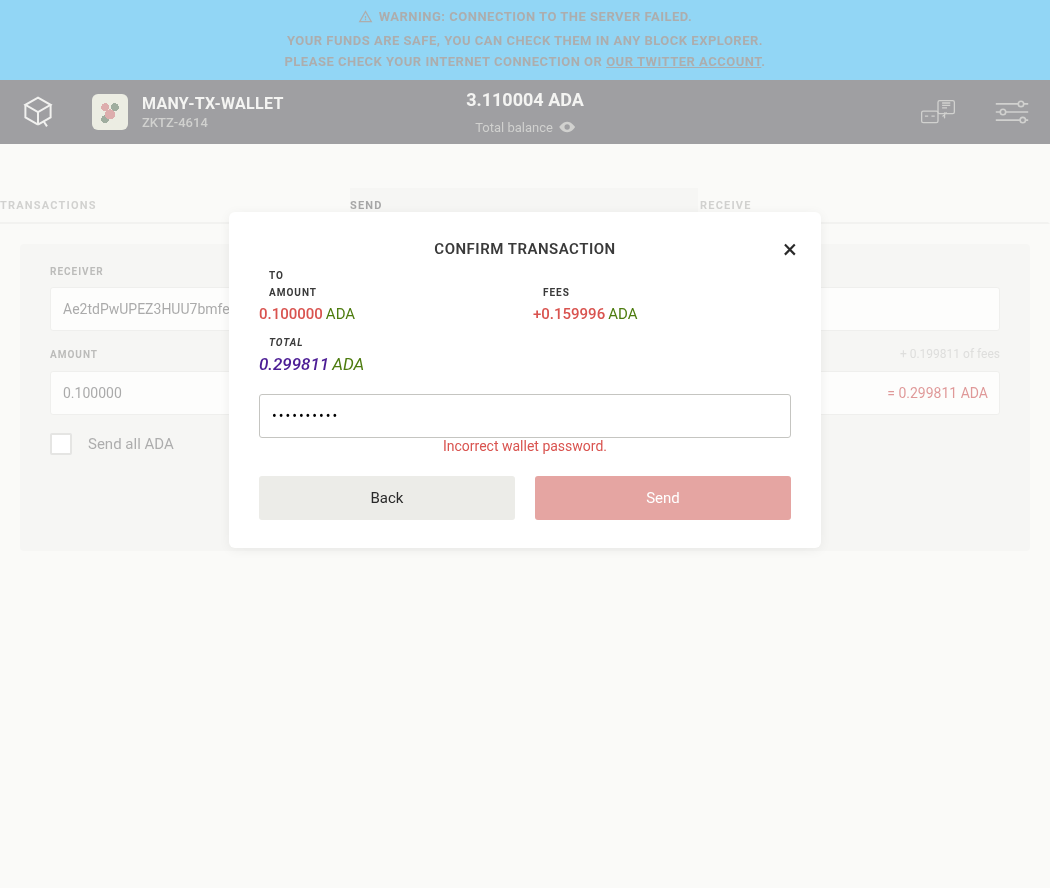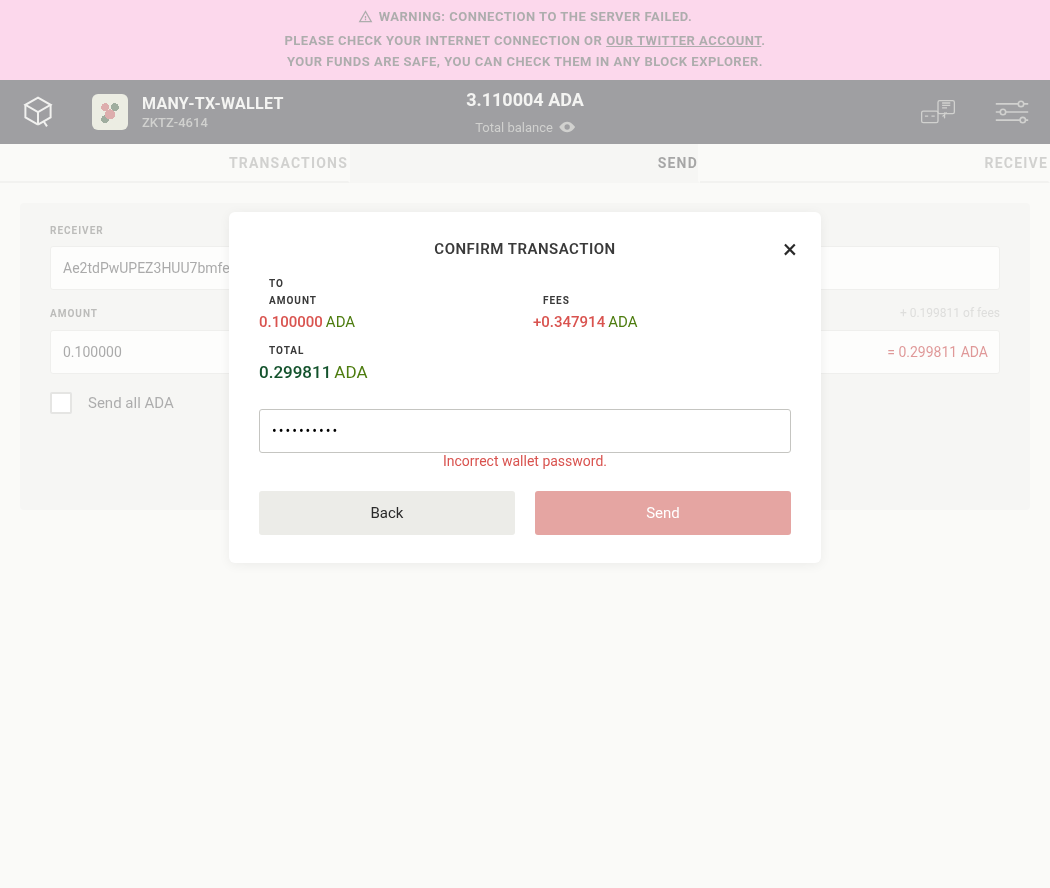--- a/index.html
+++ b/index.html
@@ -9,21 +9,21 @@
       font-family: -apple-system, BlinkMacSystemFont, "Segoe UI", Roboto, sans-serif;
     }
     body {
       width: 1050px;
       height: 888px;
       background: #f4f4f0;
       position: relative;
       overflow: hidden;
     }
     .banner {
-      background: #f9a8d4;
+      background: #0ea5e9;
       padding: 6px 0 8px 0;
       text-align: center;
       color: #4a4a4a;
       font-size: 13px;
       font-weight: 700;
       letter-spacing: 0.5px;
       line-height: 21px;
     }
     .banner-line1 {
       display: inline-flex;
@@ -116,29 +116,30 @@
       width: 36px;
       height: 28px;
       color: #9a9a96;
     }
     .tabs {
       display: flex;
       background: #f4f4f0;
     }
     .tab {
       flex: 1;
-      text-align: right;
+      text-align: left;
       padding: 11px 0 10px;
-      font-size: 14px;
+      font-size: 11px;
       font-weight: 700;
       letter-spacing: 1.2px;
       color: #9a9a96;
       border-right: 2px solid #f4f4f0;
       border-bottom: 2px solid #e2e2de;
       cursor: pointer;
+      margin-top: 44px;
     }
     .tab.active {
       color: #3a3a3a;
       background: #ebebe7;
       border-bottom-color: #ebebe7;
     }
     .send-form {
       background: #ebebe7;
       margin: 20px;
       border-radius: 4px;
@@ -229,21 +230,21 @@
       padding: 28px 30px;
       position: relative;
       box-shadow: 0 2px 12px rgba(0,0,0,0.06);
     }
     .modal-title {
       text-align: center;
       font-size: 15px;
       font-weight: 600;
       letter-spacing: 0.5px;
       color: #3a3a3a;
-      margin-bottom: 20px;
+      margin-bottom: 12px;
     }
     .modal-close {
       position: absolute;
       right: 24px;
       top: 24px;
       font-size: 26px;
       line-height: 1;
       color: #2a2a2a;
       cursor: pointer;
       background: none;
@@ -276,24 +277,25 @@
       color: #d9534f;
       font-size: 15px;
       font-weight: 500;
     }
     .value-unit {
       color: #4d7c0f;
       font-size: 15px;
       margin-left: 3px;
     }
     .total-row {
-      margin-bottom: 27px;
+      margin-bottom: 20px;
+      font-style: italic;
     }
     .total-val {
-      color: #14532d;
+      color: #4c1d95;
       font-size: 17px;
       font-weight: 500;
     }
     .pw-input {
       width: 100%;
       height: 44px;
       border: 1px solid #c5c5c1;
       border-radius: 3px;
       padding: 0 12px;
       font-size: 14px;
@@ -333,24 +335,24 @@
 </head>
 <body>
 
 <div class="banner">
   <div class="banner-line1">
     <svg width="15" height="15" viewBox="0 0 24 24" fill="#4a4a4a">
         <path d="M12 2L1 21h22L12 2zm0 4l7.5 13h-15L12 6zm-1 5v4h2v-4h-2zm0 5v2h2v-2h-2z"></path>
       </svg>
     <span>WARNING: CONNECTION TO THE SERVER FAILED.</span>
   </div>
+  <div>YOUR FUNDS ARE SAFE, YOU CAN CHECK THEM IN ANY BLOCK EXPLORER.</div>
   <div>
     <span>PLEASE CHECK YOUR INTERNET CONNECTION OR </span><a href="#">OUR TWITTER ACCOUNT</a><span>.</span>
   </div>
-  <div>YOUR FUNDS ARE SAFE, YOU CAN CHECK THEM IN ANY BLOCK EXPLORER.</div>
 </div>
 
 <div class="header">
   <svg class="logo-icon" viewBox="0 0 40 40" fill="none" stroke="currentColor" stroke-width="2.2">
     <path d="M20 4 L34 12 L20 20 L6 12 Z"></path>
     <path d="M6 12 L6 26 L20 34 M34 12 L34 26 L20 34 M20 20 L20 34"></path>
     <path d="M26 30 L30 36"></path>
   </svg>
 
   <div class="wallet-ident">
@@ -427,21 +429,21 @@
     <div class="amount-fee-row">
       <div>
         <div class="modal-label">AMOUNT</div>
         <div>
           <span class="value-red">0.100000</span><span class="value-unit">ADA</span>
         </div>
       </div>
       <div>
         <div class="modal-label">FEES</div>
         <div>
-          <span class="value-red">+0.347914</span><span class="value-unit">ADA</span>
+          <span class="value-red">+0.159996</span><span class="value-unit">ADA</span>
         </div>
       </div>
     </div>
 
     <div class="total-row">
       <div class="modal-label">TOTAL</div>
       <div>
         <span class="total-val">0.299811</span><span class="value-unit" style="font-size:17px">ADA</span>
       </div>
     </div>

